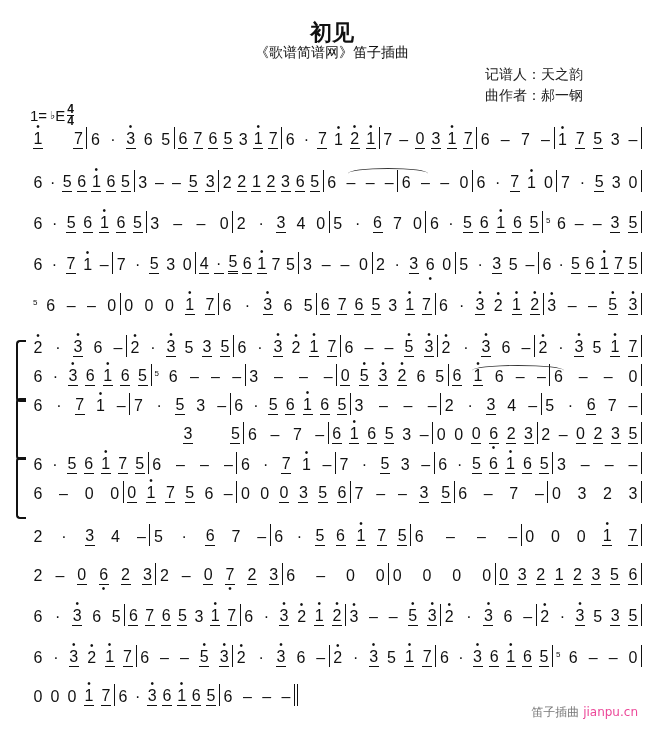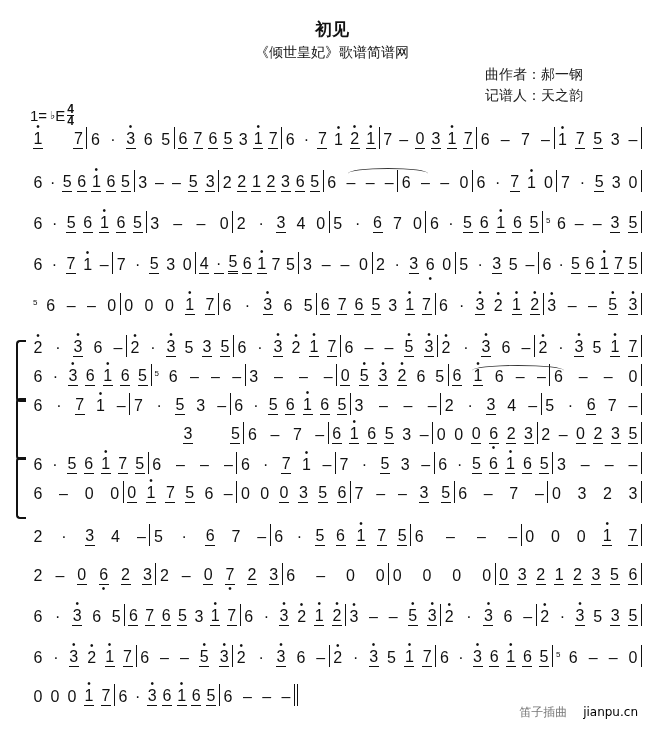--- a/index.html
+++ b/index.html
@@ -1,48 +1,48 @@
 <!DOCTYPE html>
 <html><head>
 <meta charset="utf-8">
 <style>
   html, body { margin:0; padding:0; background:#ffffff; }
   body { width:664px; height:735px; position:relative; overflow:hidden; font-family:"Liberation Sans", sans-serif; color:#111; }
-  .title { position:absolute; top:18px; left:0; width:664px; text-align:center; font-size:17px; font-weight:bold; font-family:"DejaVu Sans", sans-serif; }
+  .title { position:absolute; top:18px; left:0; width:664px; text-align:center; font-size:22px; font-weight:bold; font-family:"DejaVu Sans", sans-serif; }
   .subtitle { position:absolute; top:44px; left:0; width:664px; text-align:center; font-size:14px; font-family:"DejaVu Sans", sans-serif; }
   .credits { position:absolute; top:64px; left:485px; font-size:14px; line-height:21px; font-family:"DejaVu Serif", serif; color:#222; }
   .key { position:absolute; top:104px; left:30px; font-size:15px; display:flex; align-items:center; }
   .key .flat { font-size:11px; vertical-align:super; margin-left:3px; }
   .key .frac { display:inline-flex; flex-direction:column; align-items:center; font-size:12px; font-weight:bold; line-height:11px; margin-left:2px; }
   .key .frac span:first-child { border-bottom:1px solid #111; }
   .line { position:absolute; left:30px; width:612px; height:26px; display:flex; align-items:flex-end; font-size:16px; white-space:nowrap; }
   .measure { display:flex; align-items:flex-end; flex:1 1 auto; justify-content:space-between; padding:0 3px; border-right:1.5px solid #111; height:22px; }
   .measure.last-final { border-right:4px double #111; }
   .tok { position:relative; display:inline-block; min-width:10px; text-align:center; line-height:18px; }
   .tok.ul { border-bottom:1px solid #111; }
   .tok.dul { border-bottom:3px double #111; }
   .tok .hi { position:absolute; top:-7px; left:0; right:0; text-align:center; font-size:10px; line-height:8px; }
   .tok .lo { position:absolute; bottom:-9px; left:0; right:0; text-align:center; font-size:10px; line-height:8px; }
   .grace { font-size:8px; position:relative; top:-8px; margin-right:-2px; }
   .bracket { position:absolute; left:16px; width:8px; border:2px solid #111; border-right:none; border-radius:4px 0 0 4px; }
   .slur { position:absolute; height:10px; border-top:1.5px solid #333; border-radius:50% 50% 0 0; }
   .watermark { position:absolute; right:26px; bottom:14px; font-size:12px; color:#777; font-family:"DejaVu Sans", sans-serif; }
-  .watermark .site { color:#000000; margin-left:16px; }
+  .watermark .site { color:#ec4899; margin-left:4px; }
 </style>
 </head>
 <body>
 
 <div class="title">初见</div>
-<div class="subtitle">《倾世皇妃》歌谱简谱网</div>
+<div class="subtitle">《歌谱简谱网》笛子插曲</div>
 <div class="credits">
   <div>
-    <span>曲作者：</span><span>郝一钢</span>
+    <span>记谱人：</span><span>天之韵</span>
   </div>
   <div>
-    <span>记谱人：</span><span>天之韵</span>
+    <span>曲作者：</span><span>郝一钢</span>
   </div>
 </div>
 <div class="key">
   <span>1=</span>
   <span class="flat">♭</span>
   <span>E</span>
   <span class="frac">
     <span>4</span>
     <span>4</span>
   </span>

